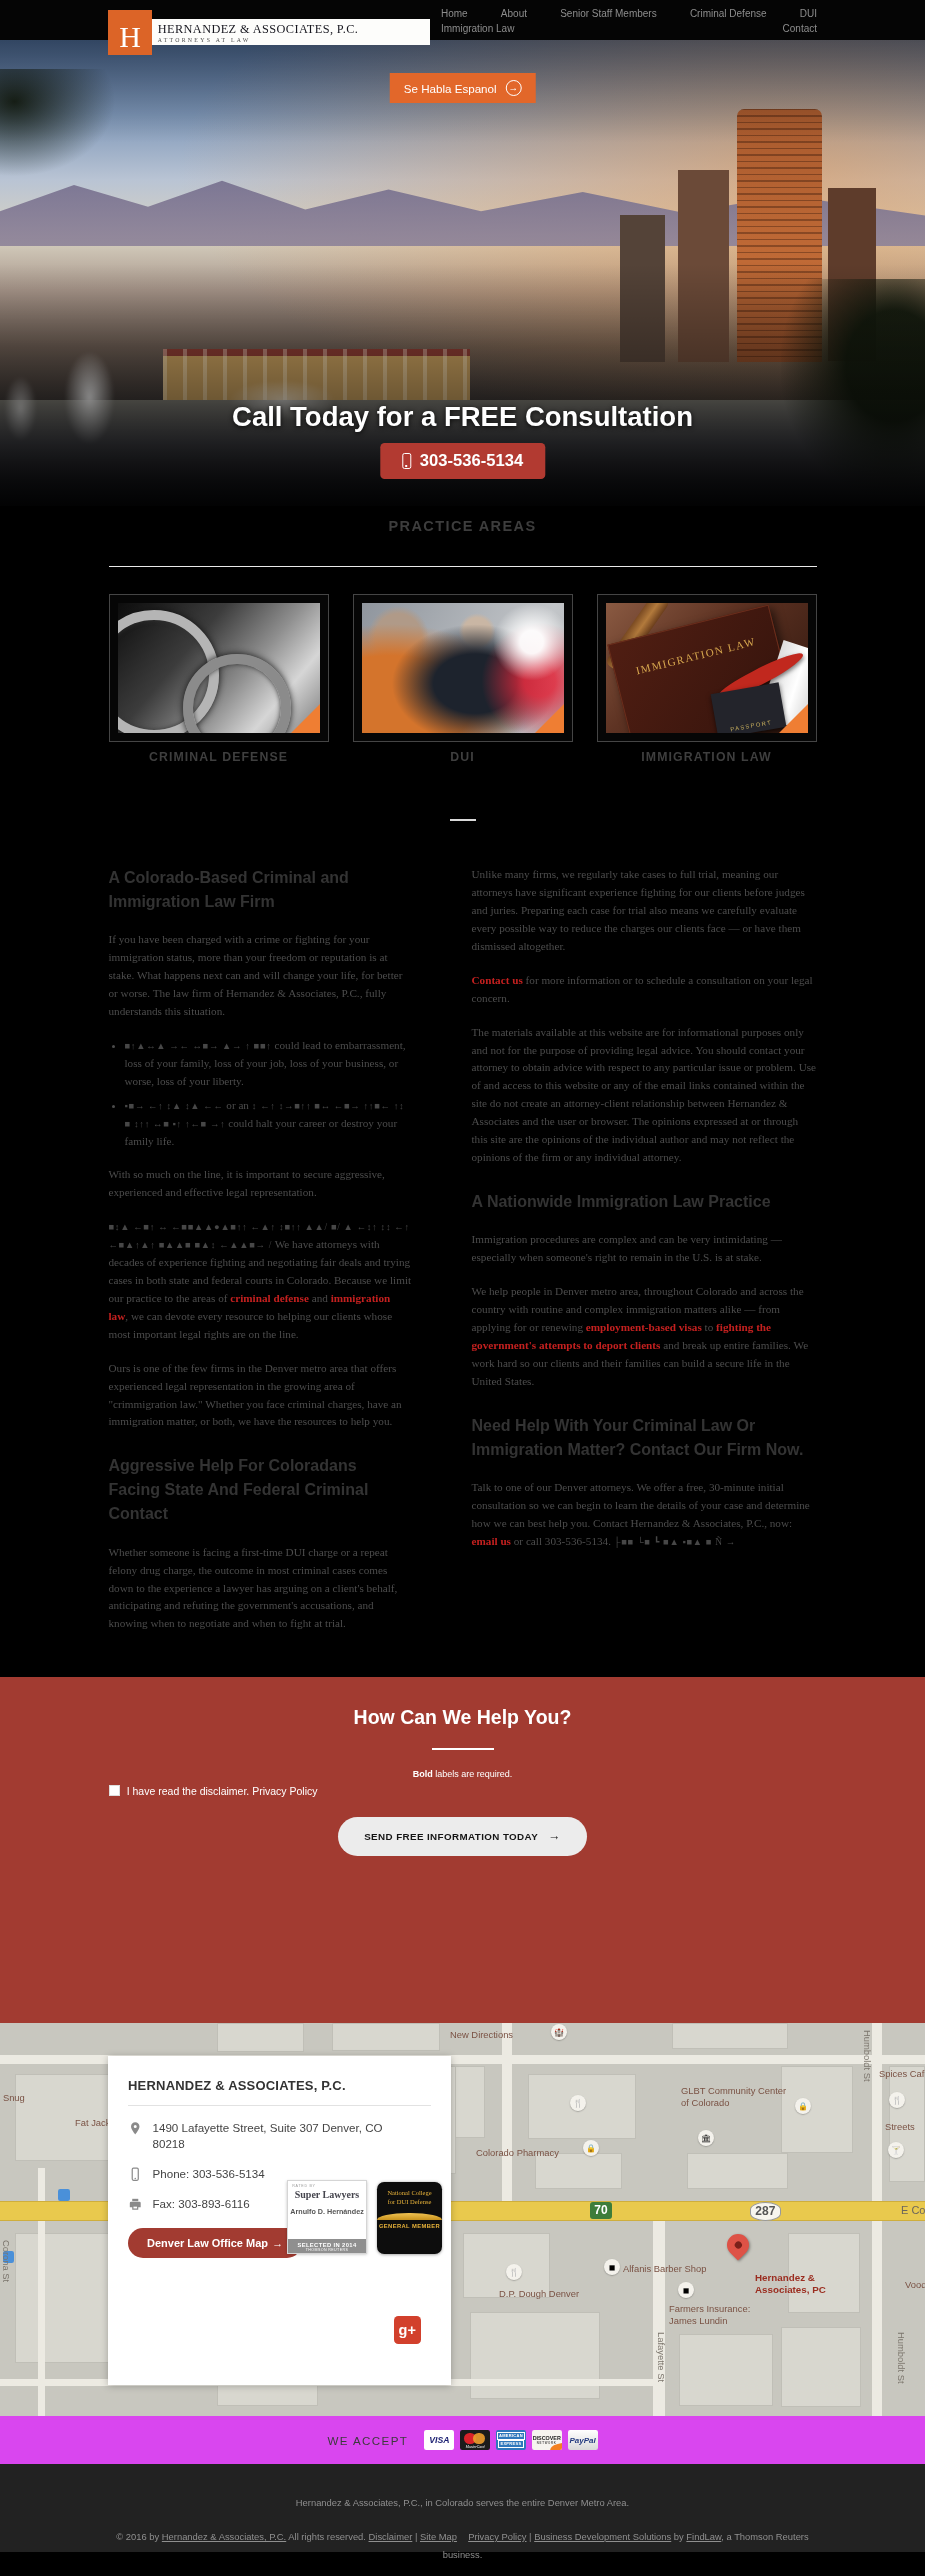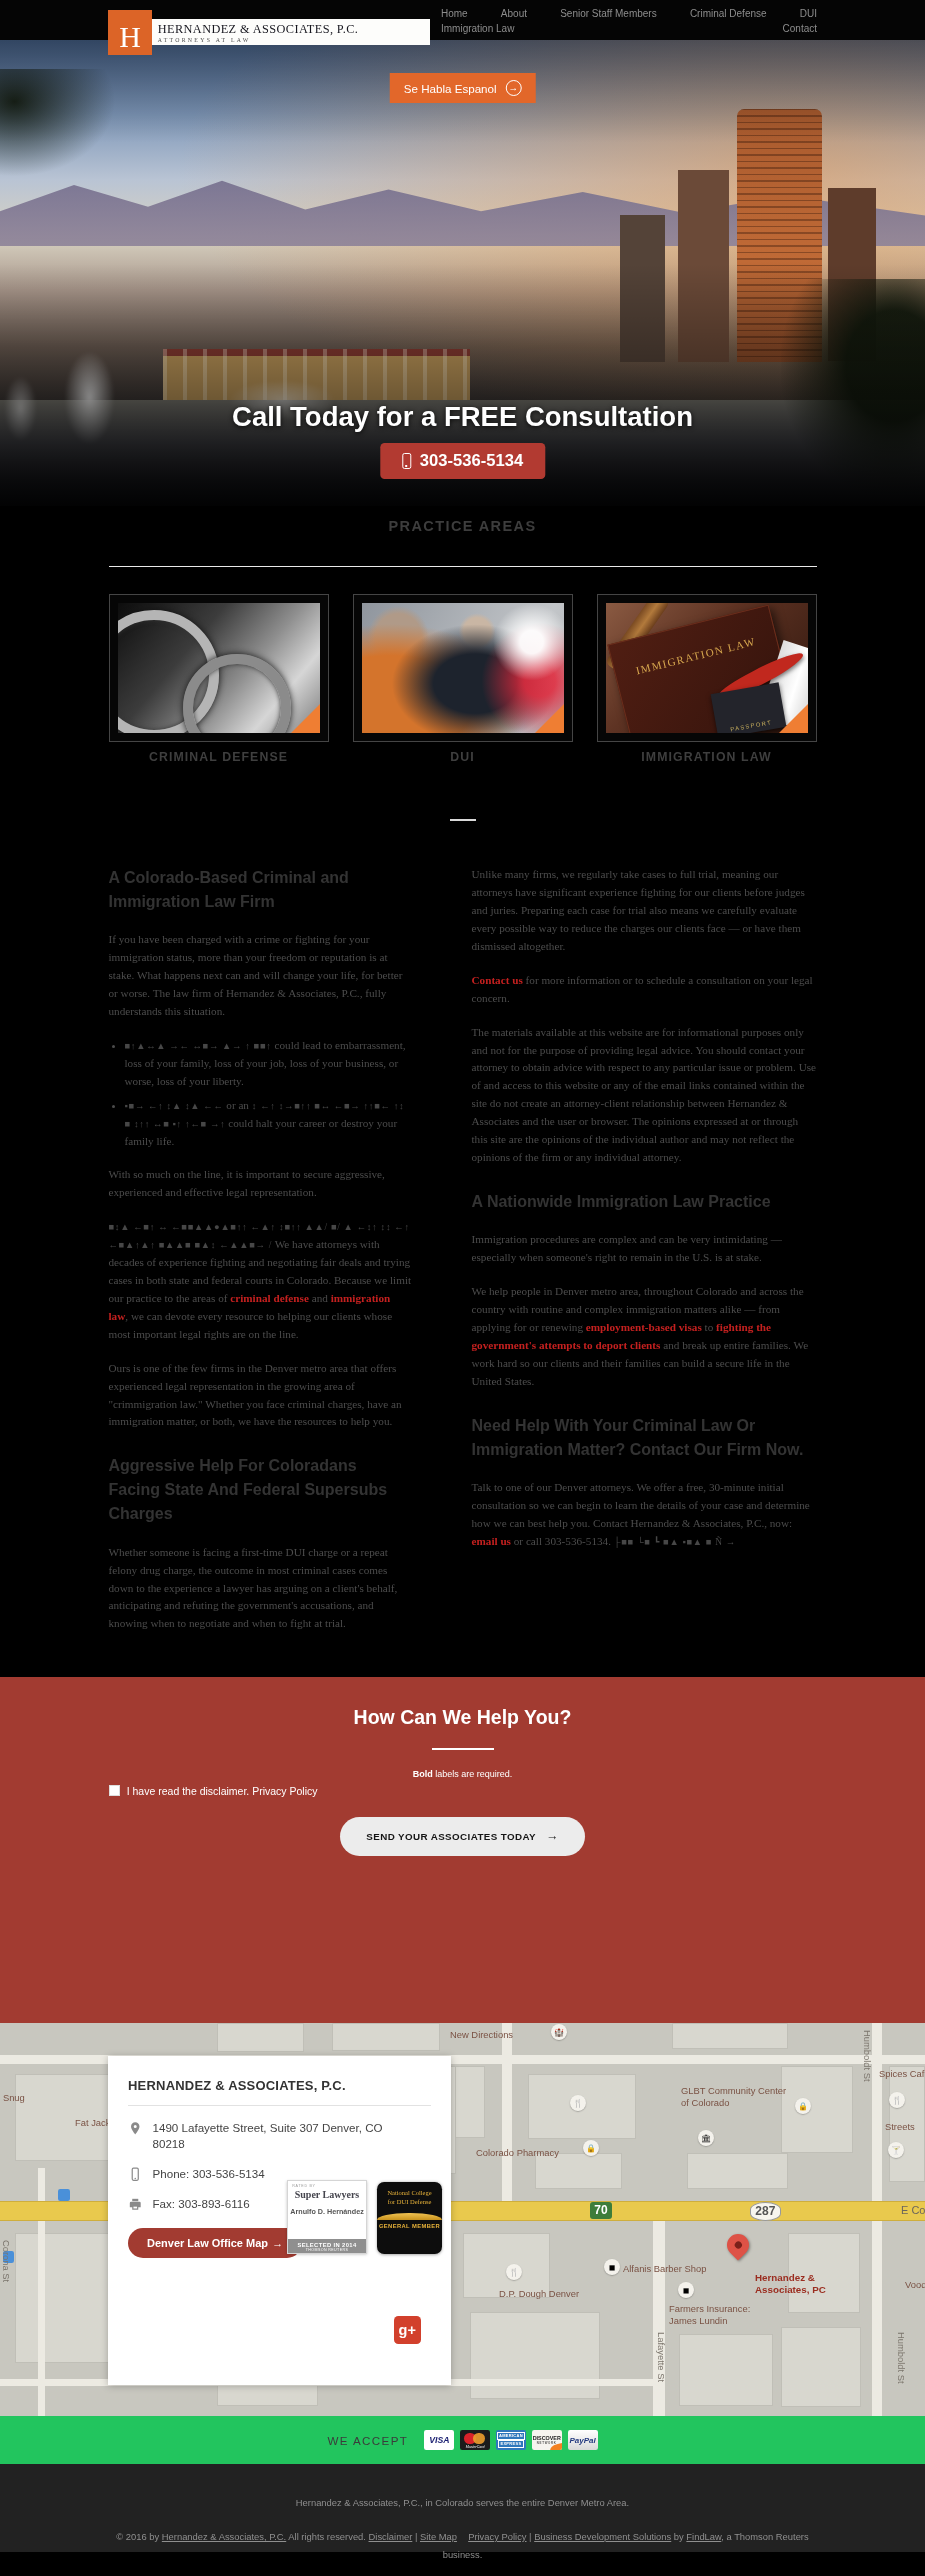--- a/index.html
+++ b/index.html
@@ -164,21 +164,21 @@
   .bs-band .l1 { font-size:5.8px; font-weight:bold; letter-spacing:0.4px; }
   .bs-band .l2 { font-size:3.6px; letter-spacing:0.4px; }
   .badge-dui { position:absolute; left:269px; top:126px; width:65px; height:72px; background:#0d0d0d; border-radius:7.2px; text-align:center; padding-top:7.2px; overflow:hidden; box-shadow:0 0.7px 2.9px rgba(0,0,0,.35); }
   .bd-l1 { color:#e8b33a; font-family:"Liberation Serif", serif; font-size:6.5px; line-height:1.35; padding:0 7.2px; }
   .bd-ribbon { margin-top:5.8px; height:7.2px; background:linear-gradient(180deg,#f0c252,#c9931d); border-radius:50% / 100% 100% 0 0; }
   .bd-l2 { color:#e8b33a; font-size:5.8px; font-weight:bold; letter-spacing:0.4px; margin-top:3.6px; }
   .gplus { position:absolute; right:30px; top:260px; width:27.5px; height:27.5px; background:#d2402c; border-radius:4.3px; color:#fff;
     display:flex; align-items:center; justify-content:center; font-size:14.5px; font-weight:bold; cursor:pointer; }
 
   
-  .accept { height:48px; background:#22c55e; display:flex; align-items:center; justify-content:center; gap:16px; }
+  .accept { height:48px; background:#d946ef; display:flex; align-items:center; justify-content:center; gap:16px; }
   .accept-label { color:#3b3b3b; font-size:11.6px; letter-spacing:1.4px; }
   .payrow { display:flex; gap:5.8px; }
   .pay { width:30px; height:20px; border-radius:2.2px; display:flex; flex-direction:column; align-items:center; justify-content:center; overflow:hidden; }
   .pay-visa { background:#fff; color:#1a1f71; font-style:italic; font-weight:bold; font-size:8.7px; }
   .pay-mc { background:#1b1b1b; position:relative; }
   .pay-mc .c1,.pay-mc .c2 { position:absolute; top:2.9px; width:11.6px; height:11.6px; border-radius:50%; }
   .pay-mc .c1 { left:4.3px; background:#d9222a; }
   .pay-mc .c2 { left:13px; background:#ee9f2d; opacity:.9; }
   .pay-mc .mclbl { position:absolute; bottom:0.7px; width:100%; text-align:center; color:#fff; font-size:3.6px; font-style:italic; }
   .pay-amex { background:#2e77bc; color:#fff; font-size:4px; font-weight:bold; letter-spacing:0.3px; line-height:1.4; }
@@ -298,21 +298,21 @@
       <div class="col-l">
         <h2>A Colorado-Based Criminal and Immigration Law Firm</h2>
         <p>If you have been charged with a crime or fighting for your immigration status, more than your freedom or reputation is at stake. What happens next can and will change your life, for better or worse. The law firm of Hernandez &amp; Associates, P.C., fully understands this situation.</p>
         <ul>
           <li><span class="glyphs">■↑▲↔▲ →← ↔■→ ▲→ ↑ ■■↑</span><span> could lead to embarrassment, loss of your family, loss of your job, loss of your business, or worse, loss of your liberty.</span></li>
           <li><span class="glyphs">▪■→ ←↑ ↕▲ ↕▲ ←←</span><span> or an </span><span class="glyphs">↕ ←↑ ↕→■↑↑ ■↔ ←■→ ↑↑■← ↑↕ ■ ↕↑↑ ↔■ ▪↑ ↑←■ →↑</span><span> could halt your career or destroy your family life.</span></li>
         </ul>
         <p>With so much on the line, it is important to secure aggressive, experienced and effective legal representation.</p>
         <p><span class="glyphs">■↕▲ ←■↑ ↔ ←■■▲▲●▲■↑↑ ←▲↑ ↕■↑↑ ▲▲/ ■/ ▲ ←↕↑ ↕↕ ←↑ ←■▲↑▲↑ ■▲▲■ ■▲↕ ←▲▲■→ /</span><span> We have attorneys with decades of experience fighting and negotiating fair deals and trying cases in both state and federal courts in Colorado. Because we limit our practice to the areas of </span><a class="rlink">criminal defense</a><span> and </span><a class="rlink">immigration law</a><span>, we can devote every resource to helping our clients whose most important legal rights are on the line.</span></p>
         <p>Ours is one of the few firms in the Denver metro area that offers experienced legal representation in the growing area of "crimmigration law." Whether you face criminal charges, have an immigration matter, or both, we have the resources to help you.</p>
-        <h2 class="mt">Aggressive Help For Coloradans Facing State And Federal Supersubs Charges</h2>
+        <h2 class="mt">Aggressive Help For Coloradans Facing State And Federal Criminal Contact</h2>
         <p>Whether someone is facing a first-time DUI charge or a repeat felony drug charge, the outcome in most criminal cases comes down to the experience a lawyer has arguing on a client's behalf, anticipating and refuting the government's accusations, and knowing when to negotiate and when to fight at trial.</p>
       </div>
       <div class="col-r">
         <p>Unlike many firms, we regularly take cases to full trial, meaning our attorneys have significant experience fighting for our clients before judges and juries. Preparing each case for trial also means we carefully evaluate every possible way to reduce the charges our clients face — or have them dismissed altogether.</p>
         <p><a class="rlink">Contact us</a><span> for more information or to schedule a consultation on your legal concern.</span></p>
         <p>The materials available at this website are for informational purposes only and not for the purpose of providing legal advice. You should contact your attorney to obtain advice with respect to any particular issue or problem. Use of and access to this website or any of the email links contained within the site do not create an attorney-client relationship between Hernandez &amp; Associates and the user or browser. The opinions expressed at or through this site are the opinions of the individual author and may not reflect the opinions of the firm or any individual attorney.</p>
         <h2 class="mt">A Nationwide Immigration Law Practice</h2>
         <p>Immigration procedures are complex and can be very intimidating — especially when someone's right to remain in the U.S. is at stake.</p>
         <p><span>We help people in Denver metro area, throughout Colorado and across the country with routine and complex immigration matters alike — from applying for or renewing </span><a class="rlink">employment-based visas</a><span> to </span><a class="rlink">fighting the government's attempts to deport clients</a><span> and break up entire families. We work hard so our clients and their families can build a secure life in the United States.</span></p>
         <h2 class="mt">Need Help With Your Criminal Law Or Immigration Matter? Contact Our Firm Now.</h2>
@@ -323,21 +323,21 @@
 
   <div class="formsec">
     <div class="form-title">How Can We Help You?</div>
     <div class="form-bar"></div>
     <div class="form-note"><b>Bold</b><span> labels are required.</span></div>
     <div class="chk-row">
       <input type="checkbox" class="chk" style="">
       <span><span>I have read the </span><a>disclaimer</a><span>. </span><a>Privacy Policy</a></span>
     </div>
     <button class="send-btn">
-      <span>SEND YOUR ASSOCIATES TODAY</span>
+      <span>SEND FREE INFORMATION TODAY</span>
       <span class="send-arrow">→</span>
     </button>
   </div>
 
   <div class="mapsec">
       <div class="map-building" style="left: 405px; top: 43px; width: 80px; height: 72px;"></div>
       <div class="map-building" style="left: 781px; top: 304px; width: 80px; height: 80px;"></div>
       <div class="map-building" style="left: 788px; top: 210px; width: 72px; height: 80px;"></div>
       <div class="map-building" style="left: 679px; top: 311px; width: 94px; height: 72px;"></div>
       <div class="map-building" style="left: 470px; top: 289px; width: 130px; height: 87px;"></div>

